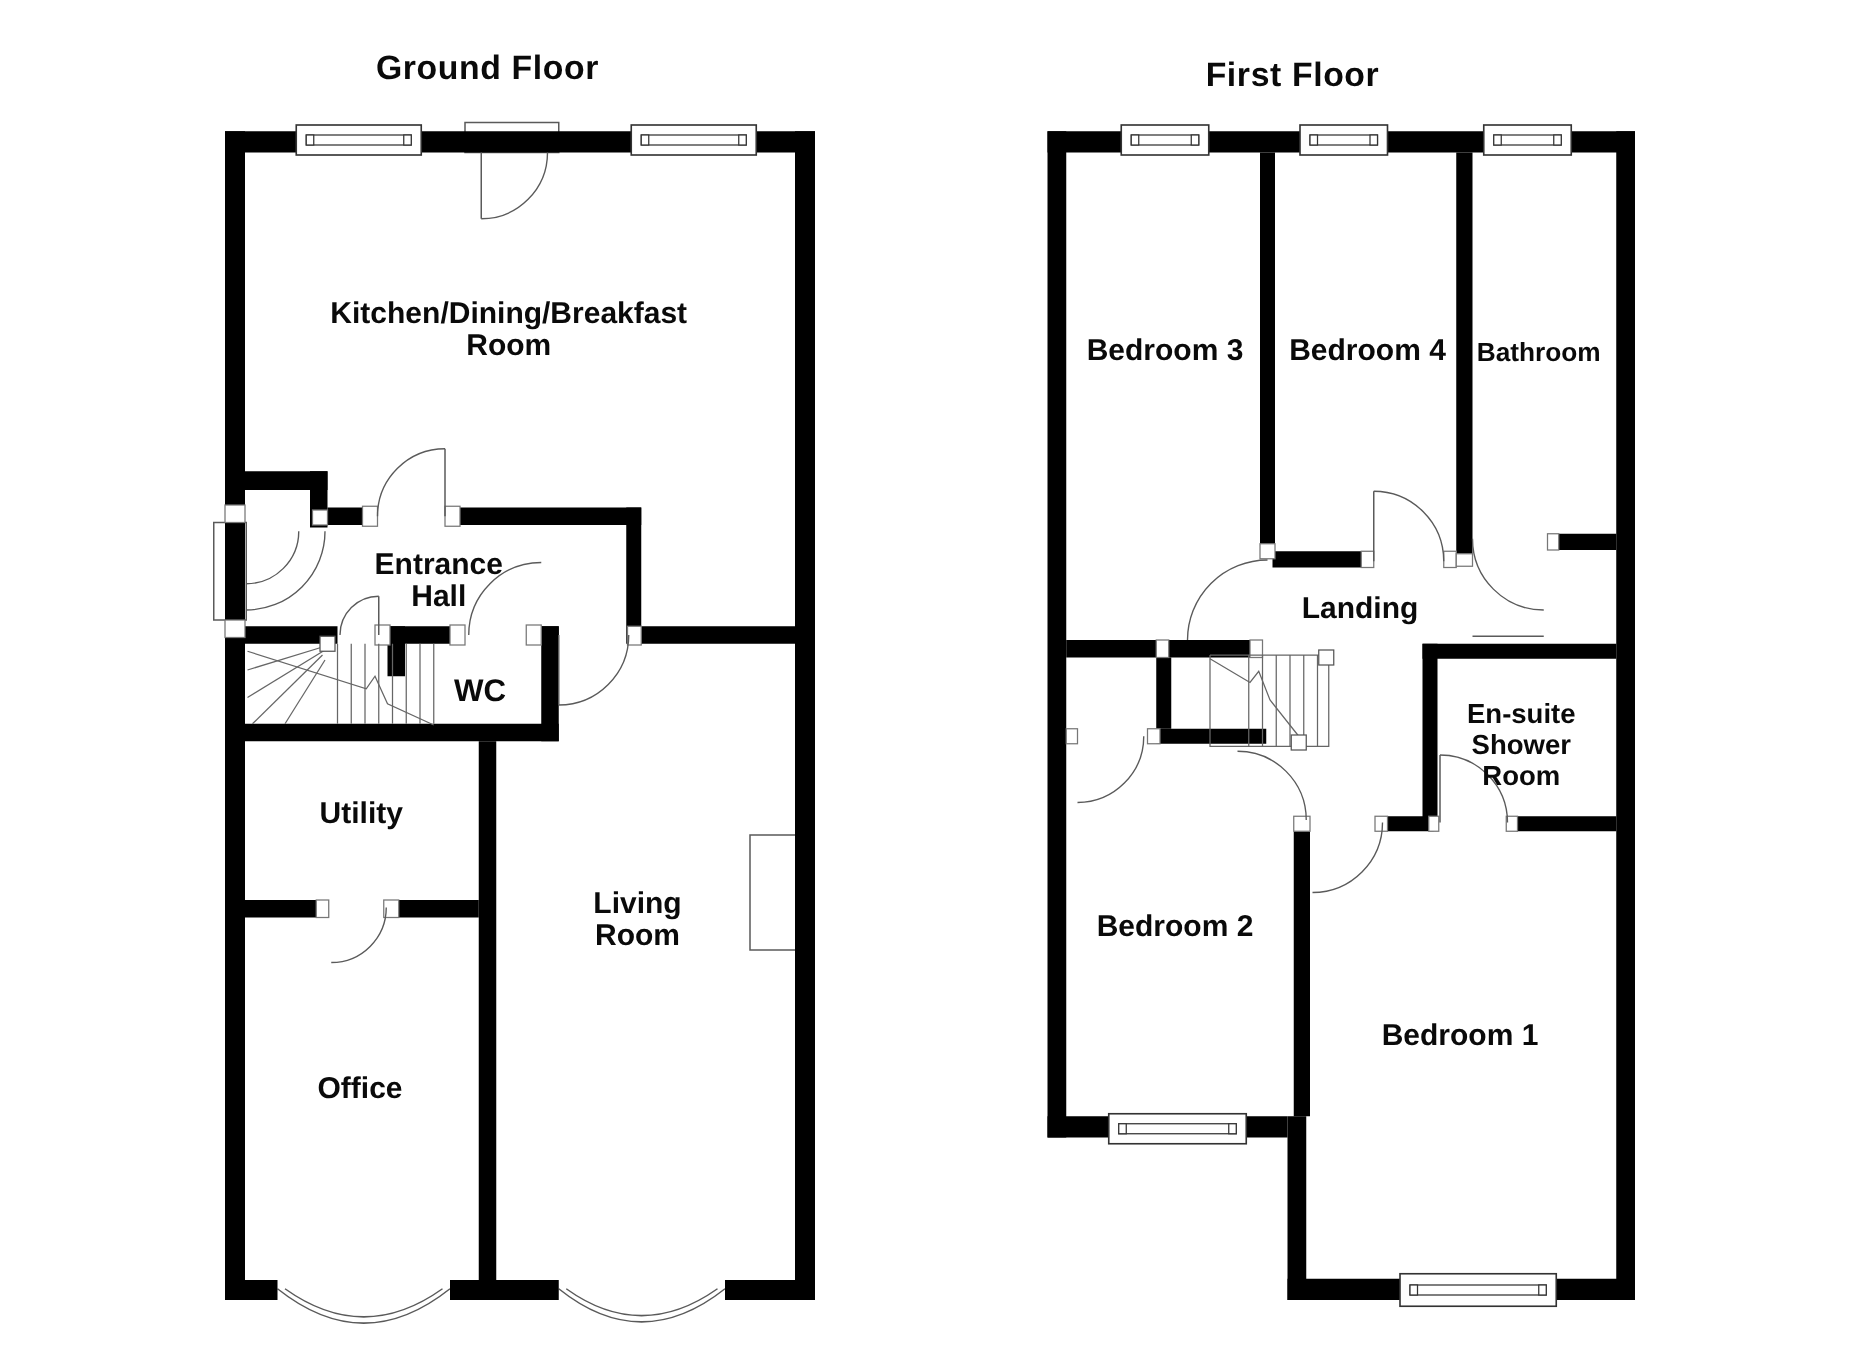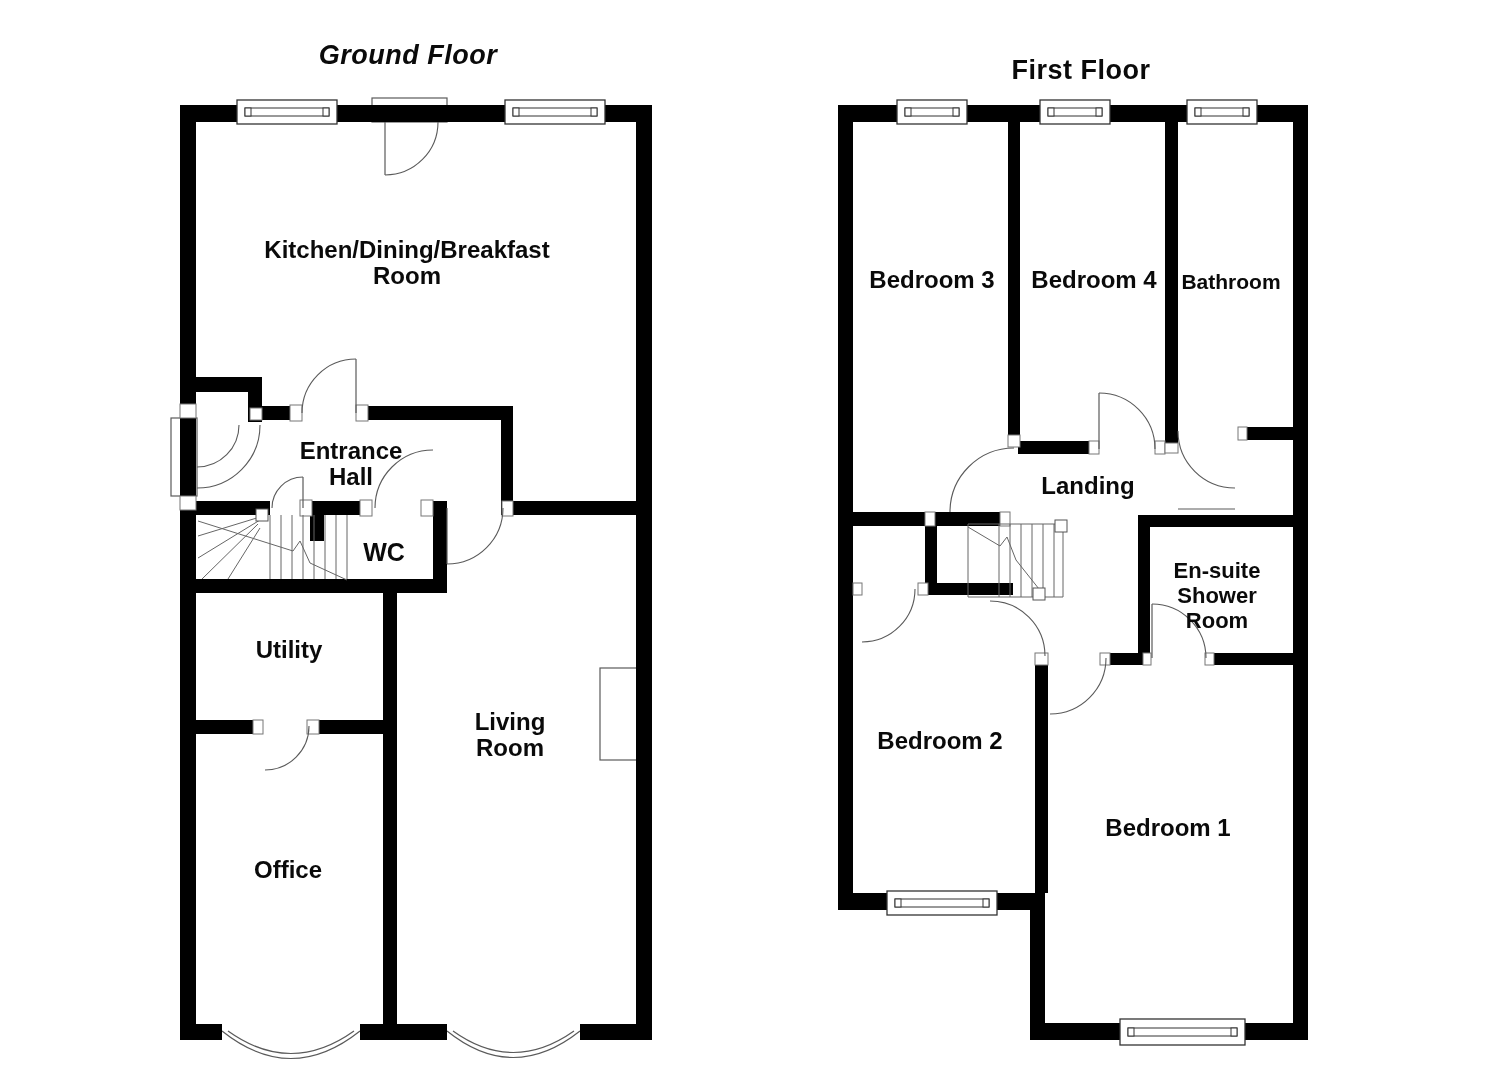--- a/index.html
+++ b/index.html
@@ -8,22 +8,22 @@
   .floor-title{position:absolute;transform:translate(-50%,-50%);font-size:27px;font-weight:700;
          color:#0a0a0a;white-space:nowrap;letter-spacing:0.5px;}
   #plan{position:absolute;left:0;top:0;}
   text.room-label{font-family:"Liberation Sans",sans-serif;font-weight:700;fill:#0a0a0a;
          text-anchor:middle;}
 </style>
 </head>
 <body>
 
 <div id="stage">
-  <div class="floor-title" style="left:408px;top:55px;font-style:italic;">Ground Floor</div>
-  <div class="floor-title" style="left:1081px;top:60px;margin-top:10px;">First Floor</div>
+  <div class="floor-title" style="left:390px;top:55px;">Ground Floor</div>
+  <div class="floor-title" style="left:1034px;top:60px;">First Floor</div>
   <svg id="plan" width="1485" height="1080" viewBox="0 0 1485 1080">
       <path d="M222,1031 Q291,1086 360,1031" fill="none" stroke="#5a5a5a" stroke-width="1.2"></path>
       <path d="M228,1031 Q291,1076 354,1031" fill="none" stroke="#5a5a5a" stroke-width="1.2"></path>
       <path d="M447,1031 Q513,1084 580,1031" fill="none" stroke="#5a5a5a" stroke-width="1.2"></path>
       <path d="M453,1031 Q513,1074 574,1031" fill="none" stroke="#5a5a5a" stroke-width="1.2"></path>
       <rect x="372" y="98" width="75" height="24" fill="#fff" stroke="#5a5a5a" stroke-width="1.2"></rect>
       <rect x="171" y="418" width="26" height="78" fill="#fff" stroke="#5a5a5a" stroke-width="1.2"></rect>
       <rect x="600" y="668" width="39" height="92" fill="#fff" stroke="#5a5a5a" stroke-width="1.2"></rect>
       <rect x="180" y="105" width="472" height="17" fill="#000000"></rect>
       <rect x="180" y="105" width="16" height="935" fill="#000000"></rect>

